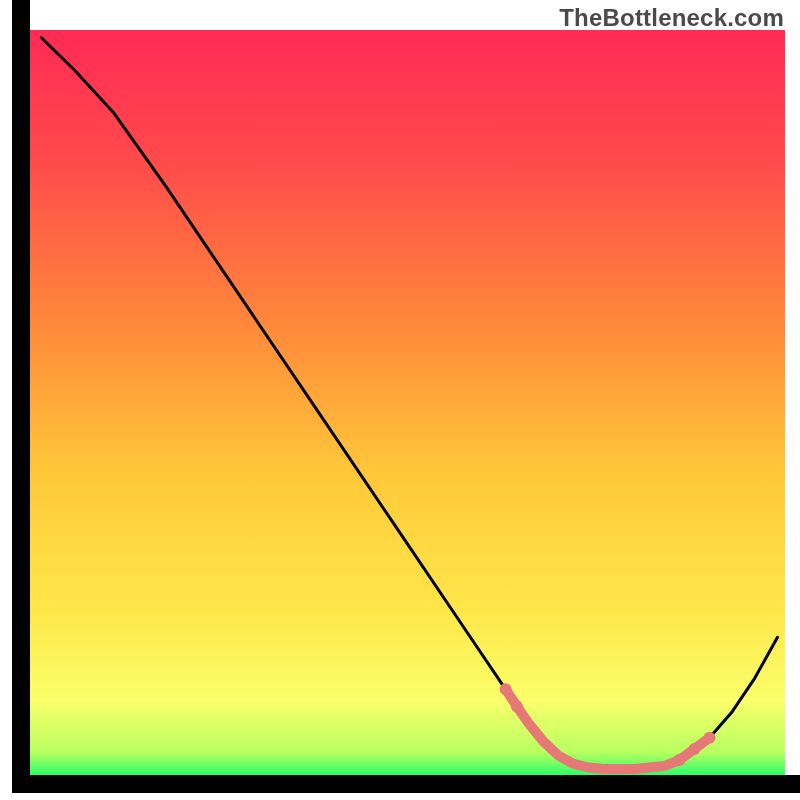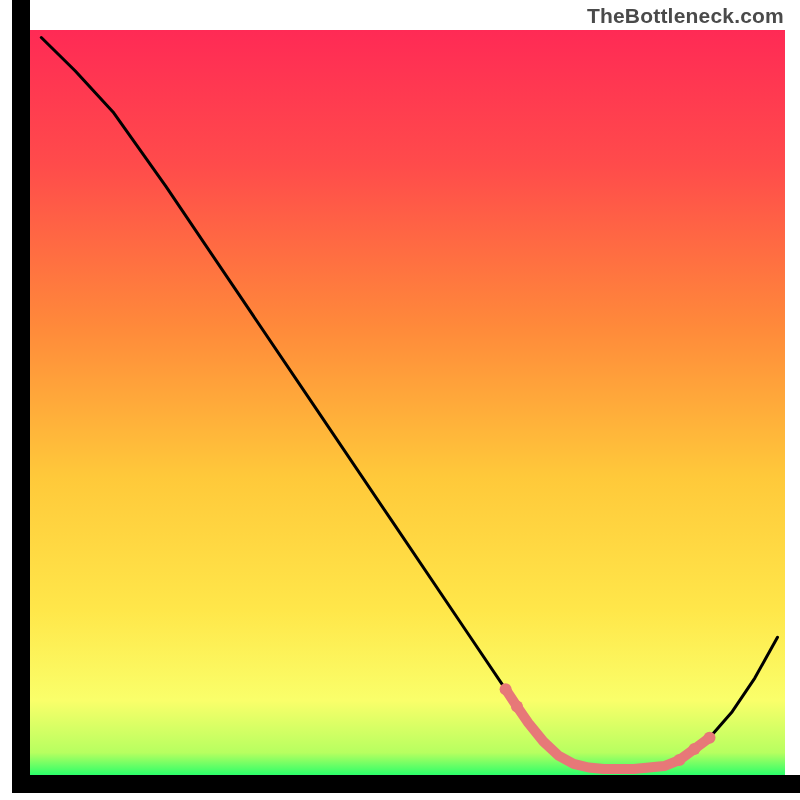--- a/index.html
+++ b/index.html
@@ -12,21 +12,21 @@
   }
   .container {
     position: relative;
     width: 800px;
     height: 800px;
   }
   .watermark {
     position: absolute;
     top: 4px;
     right: 16px;
-    font-size: 21px;
+    font-size: 24px;
     font-weight: 600;
     color: #4a4a4a;
     letter-spacing: 0.2px;
   }
   svg.chart {
     position: absolute;
     left: 0;
     top: 0;
   }
 </style>

